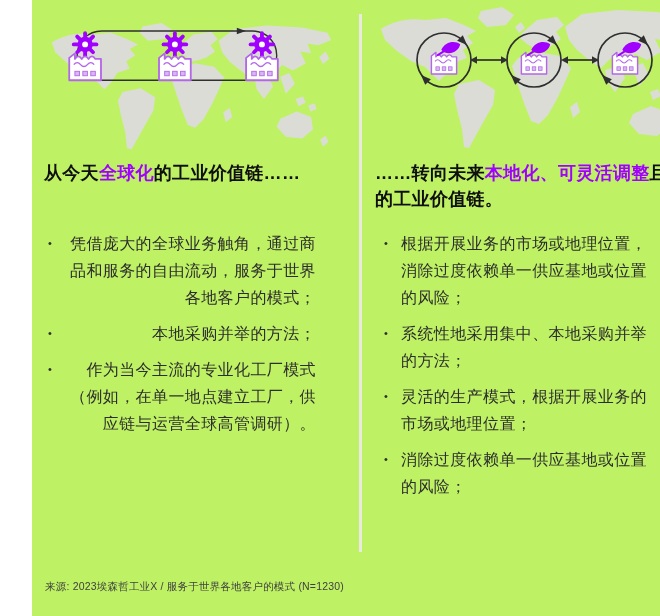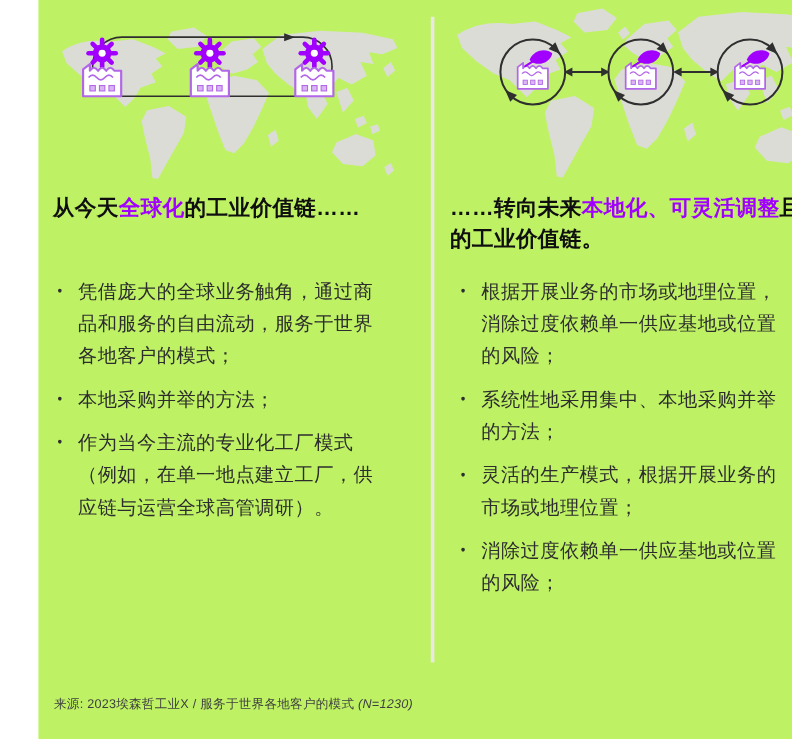--- a/index.html
+++ b/index.html
@@ -25,27 +25,27 @@
   .fwave{fill:none;stroke:#b266e8;stroke-width:1.2;}
   .fwin{fill:#d9b6f2;stroke:#b266e8;stroke-width:0.8;}
   .leaf{fill:#a100ff;}
   .leafstem{fill:none;stroke:#a100ff;stroke-width:2;stroke-linecap:round;}
   
   .title{position:absolute;font-size:18px;font-weight:bold;color:#0f0f0f;line-height:26px;letter-spacing:.3px;}
   .title-left{left:12px;top:160px;width:305px;}
   .title-right{left:343px;top:160px;width:310px;}
   .accent{color:#a100ff;}
   .bullets{position:absolute;top:230px;list-style:none;margin:0;padding:0;}
-  .bullets-left{left:14px;width:270px;}
+  .bullets-left{left:14px;width:270px;text-align:right;}
   .bullets-right{left:350px;width:280px;}
   .bullets li{position:relative;padding-left:19px;font-size:16px;line-height:27px;
     letter-spacing:.4px;color:#2d2d2d;margin:0 0 9px 0;}
   .bullets li::before{content:"•";position:absolute;left:2px;top:0;font-size:11px;line-height:27px;color:#2d2d2d;}
   .footer{position:absolute;left:13px;top:580px;font-size:10.5px;color:#3f3f3f;letter-spacing:.2px;}
-  .footer .note{font-style:italic;}
+  .footer .note{}
 </style>
 </head>
 <body>
 
 <div class="canvas">
 
   <div class="divider"></div>
 
   <svg class="graphic graphic-left" viewBox="0 0 322 154" preserveAspectRatio="none">
     <defs>

